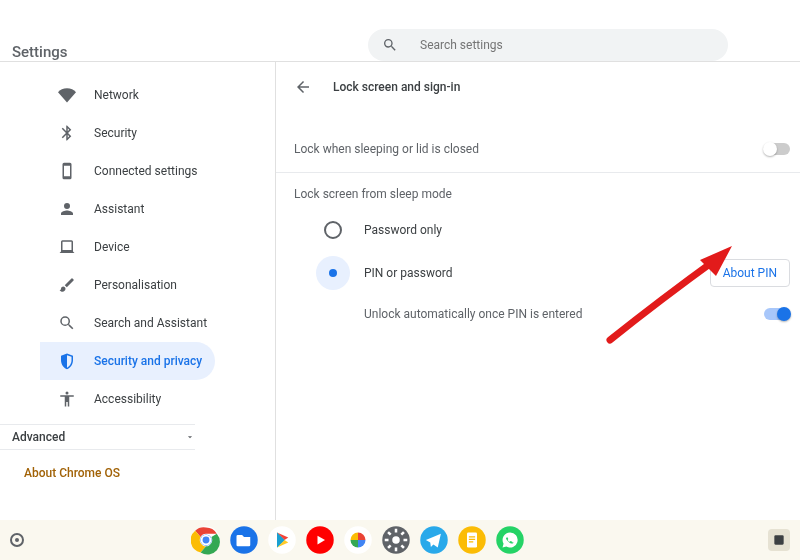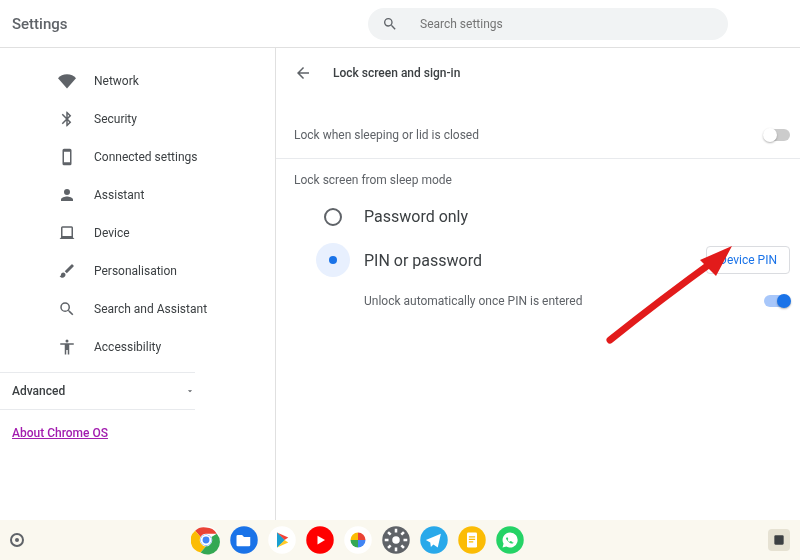--- a/index.html
+++ b/index.html
@@ -1,54 +1,54 @@
 <!DOCTYPE html>
 <html><head>
 <meta charset="utf-8">
 <style>
   * { box-sizing: border-box; margin: 0; padding: 0; font-family: "Roboto", "Segoe UI", Arial, sans-serif; }
   body { width: 800px; height: 560px; background: #fff; overflow: hidden; position: relative; }
 
   
-  .header { height: 48px; display: flex; align-items: center; padding: 0 12px; border-bottom: 1px solid #e0e0e0; }
+  .header { height: 62px; display: flex; align-items: flex-end; padding: 0 12px; border-bottom: 1px solid #e0e0e0; }
   .header-title { font-size: 15px; color: #5f6368; font-weight: 500; }
   .search-wrap { margin-left: auto; margin-right: 60px; width: 360px; height: 32px; background: #f1f3f4; border-radius: 32px; display: flex; align-items: center; padding: 0 14px; gap: 8px; }
   .search-wrap .sicon { width: 16px; height: 16px; margin-right: 14px; fill: #5f6368; }
   .search-wrap input { border: none; background: transparent; outline: none; font-size: 12px; color: #5f6368; flex: 1; }
 
   
   .main { display: flex; height: calc(100% - 46px - 40px); }
   .sidebar { width: 276px; padding-top: 14px; border-right: 1px solid #e0e0e0; }
   .nav-item { display: flex; align-items: center; height: 38px; padding-left: 18px; font-size: 12px; color: #3c4043; cursor: pointer; border-radius: 0 20px 20px 0; margin-right: 60px; margin-left: 40px; }
   .nav-item .nicon { width: 18px; height: 18px; margin-right: 18px; fill: #5f6368; display:flex; align-items:center; justify-content:center;}
   .nav-item.active { background: #e8f0fe; color: #1a73e8; font-weight: 500; }
   .nav-item.active .nicon { fill: #1a73e8; }
-  .advanced { display:flex; align-items:center; height:38px; padding-left:12px; font-size:12px; color:#3c4043; font-weight:500; margin-top:6px; margin-right:80px; border-top:1px solid #e8eaed; border-bottom:1px solid #e8eaed; cursor:pointer;}
+  .advanced { display:flex; align-items:center; height:26px; padding-left:12px; font-size:12px; color:#3c4043; font-weight:500; margin-top:6px; margin-right:80px; border-top:1px solid #e8eaed; border-bottom:1px solid #e8eaed; cursor:pointer;}
   .advanced .chev { margin-left:auto; width:10px; height:10px; fill:#5f6368;}
-  .about { padding:16px 12px; font-size:12px; color:#a21caf; font-weight:500; cursor:pointer;text-decoration:underline;}
+  .about { padding:16px 24px; font-size:12px; color:#a16207; font-weight:500; cursor:pointer;}
 
   
   .content { flex:1; padding: 16px 10px 0 18px; }
   .crumb { display:flex; align-items:center; gap:21px; margin-bottom: 36px;}
   .crumb .back { width:18px; height:18px; fill:#5f6368; cursor:pointer;}
   .crumb .ctitle { font-size:12px; color:#3c4043; font-weight:500;}
   .row { display:flex; align-items:center; padding: 10px 0; }
   .row .rlabel { font-size:12px; color:#5f6368; }
   .toggle { margin-left:auto; width:26px; height:12px; border-radius:12px; background:#ccc; position:relative;}
   .toggle::after{ content:""; position:absolute; width:14px; height:14px; border-radius:50%; background:#fff; top:-1px; left:-1px; box-shadow:0 1px 2px rgba(0,0,0,.3);}
   .toggle.on{ background:#a8c7fa;}
   .toggle.on::after{ background:#1a73e8; left:auto; right:-1px;}
   .sep { height:1px; background:#e8eaed; margin: 6px -10px 14px -18px; }
   .section-label{ font-size:12px; color:#5f6368; margin-bottom:10px;}
   .radio-row{ display:flex; align-items:center; padding:10px 0 10px 30px;}
   .radio{ width:18px; height:18px; border:2px solid #5f6368; border-radius:50%; margin-right:22px; position:relative; cursor:pointer;}
   .radio.sel{ border-color:#1a73e8;}
   .radio.sel::after{ content:""; position:absolute; inset:3px; background:#1a73e8; border-radius:50%;}
   .radio-halo{ position:absolute; inset:-10px; background:#e8f0fe; border-radius:50%; z-index:-1;}
-  .radio-label{ font-size:16px; color:#3c4043;}
+  .radio-label{ font-size:12px; color:#3c4043;}
   .change-btn{ margin-left:auto; font-size:12px; color:#1a73e8; border:1px solid #dadce0; background:#fff; padding:6px 12px; border-radius:4px; cursor:pointer;}
   .subrow{ display:flex; align-items:center; padding:10px 0 10px 70px;justify-content:flex-end;}
   .subrow .rlabel{ color:#5f6368; font-size:12px;}
 
   
   .arrow{ position:absolute; pointer-events:none; }
 
   
   .shelf{ position:absolute; bottom:0; left:0; right:0; height:40px; background:#faf8ef; display:flex; align-items:center; padding:0 10px;}
   .shelf .status{ width:14px; height:14px; border:2px solid #5f6368; border-radius:50%; position:relative; cursor:pointer;}
@@ -124,20 +124,28 @@
       <span>Personalisation</span>
     </div>
     <div class="nav-item">
       <span class="nicon">
           <svg viewBox="0 0 24 24">
             <path d="M15.5 14h-.79l-.28-.27A6.471 6.471 0 0016 9.5 6.5 6.5 0 109.5 16c1.61 0 3.09-.59 4.23-1.57l.27.28v.79l5 4.99L20.49 19l-4.99-5zM9.5 14A4.5 4.5 0 1114 9.5 4.5 4.5 0 019.5 14z"></path>
           </svg>
         </span>
       <span>Search and Assistant</span>
     </div>
+    <div class="nav-item active">
+      <span class="nicon">
+          <svg viewBox="0 0 24 24">
+            <path d="M12 2L4 5v6c0 5.55 3.84 10.74 8 12 4.16-1.26 8-6.45 8-12V5l-8-3zm0 2.18l6 2.25V11c0 4.52-2.98 8.69-6 9.93V4.18z"></path>
+          </svg>
+        </span>
+      <span>Security and privacy</span>
+    </div>
     <div class="nav-item">
       <span class="nicon">
           <svg viewBox="0 0 24 24">
             <path d="M12 2a2 2 0 11-2 2 2 2 0 012-2zm9 7h-6v13h-2v-6h-2v6H9V9H3V7h18v2z"></path>
           </svg>
         </span>
       <span>Accessibility</span>
     </div>
     <div class="advanced">
       <span>Advanced</span>
@@ -168,21 +176,21 @@
     <div class="radio-row">
       <div class="radio"></div>
       <span class="radio-label">Password only</span>
     </div>
 
     <div class="radio-row">
       <div class="radio sel" style="position:relative;z-index:1;">
           <div class="radio-halo"></div>
         </div>
       <span class="radio-label">PIN or password</span>
-      <button class="change-btn">Device PIN</button>
+      <button class="change-btn">About PIN</button>
     </div>
 
     <div class="subrow">
       <span class="rlabel">Unlock automatically once PIN is entered</span>
       <div class="toggle on" style="margin-left:auto;"></div>
     </div>
   </div>
 </div>
 
 <svg class="arrow" style="left:600px; top:240px;" width="150" height="110" viewBox="0 0 150 110">

